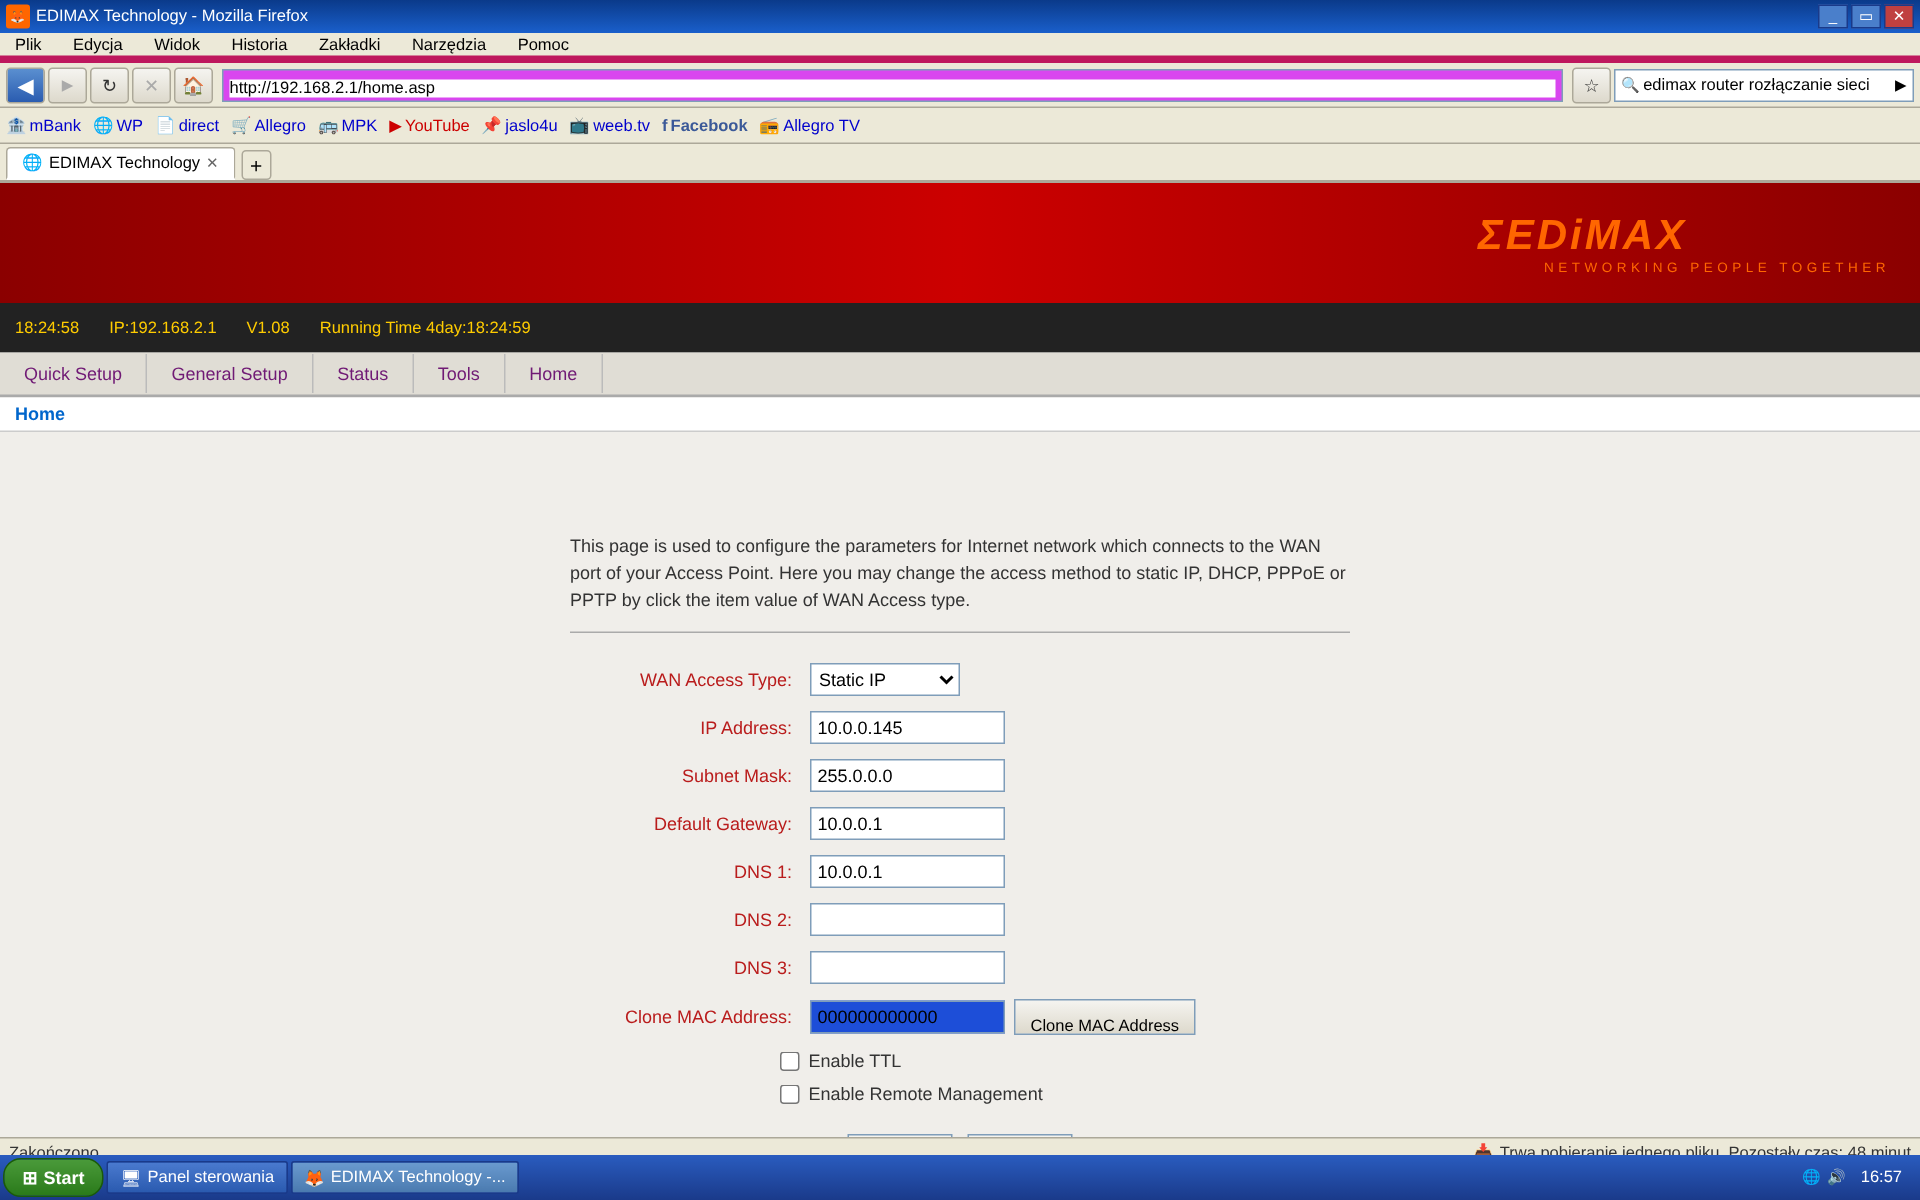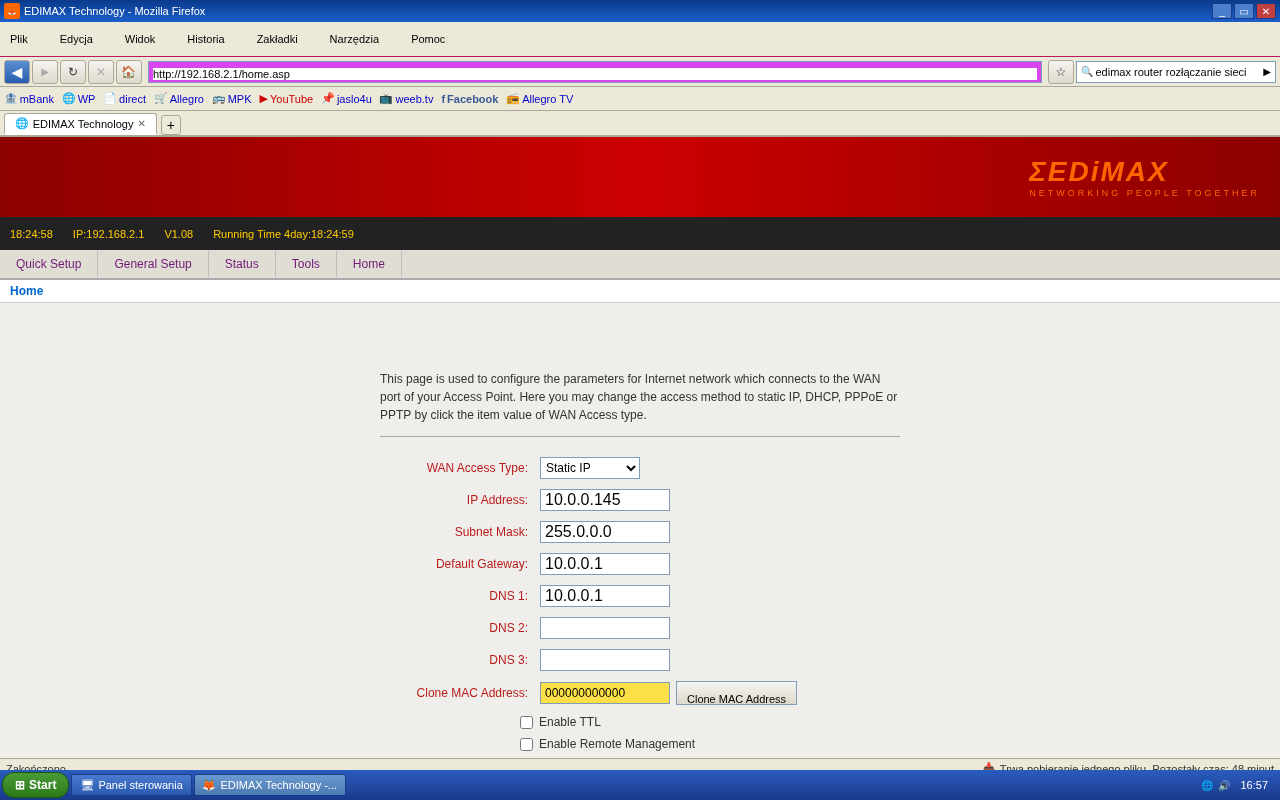--- a/index.html
+++ b/index.html
@@ -18,26 +18,26 @@
     }
     .title-bar-left { display: flex; align-items: center; gap: 4px; }
     .title-bar-icon { width: 16px; height: 16px; background: #ff6600; border-radius: 2px; display: inline-flex; align-items: center; justify-content: center; color: white; font-size: 8px; font-weight: bold; }
     .title-bar-buttons { display: flex; gap: 2px; }
     .title-btn { width: 20px; height: 16px; background: #4a7fcb; border: 1px solid #1a3a8a; color: white; font-size: 10px; cursor: pointer; display: flex; align-items: center; justify-content: center; }
     .title-btn.close { background: #c04040; }
 
     
     .menu-bar {
       background: #ece9d8;
-      height: 35px;
+      height: 20px;
       display: flex;
       align-items: center;
       padding: 0 4px;
-      border-bottom: 1px solid #be185d;
-      gap: 20px;
+      border-bottom: 5px solid #be185d;
+      gap: 9px;
     }
     .menu-item { padding: 2px 6px; font-size: 11px; cursor: pointer; color: #000; }
 
     
     .toolbar {
       background: #ece9d8;
       height: 30px;
       display: flex;
       align-items: center;
       padding: 2px 4px;
@@ -128,21 +128,21 @@
       right: 20px;
       top: 50%;
       transform: translateY(-50%);
       color: white;
       font-size: 28px;
       font-weight: bold;
       font-style: italic;
       letter-spacing: 2px;
     }
     .router-logo span { color: #ff6600; }
-    .router-logo-sub { font-size: 9px; color: #ffcccc; letter-spacing: 3px; display: block; text-align: right; font-style: normal; font-weight: normal; }
+    .router-logo-sub { font-size: 9px; color: #ffcccc; letter-spacing: 3px; display: block; text-align: right; font-style: normal; font-weight: normal; margin-left: 44px; }
 
     
     .router-status-bar {
       background: #222;
       color: #ffcc00;
       height: 33px;
       display: flex;
       align-items: center;
       padding: 0 10px;
       font-size: 11px;
@@ -216,39 +216,39 @@
       text-align: right;
       padding-right: 12px;
       font-size: 12px;
       color: #b91c1c;
     }
     .form-input {
       width: 130px;
       height: 22px;
       border: 1px solid #7f9db9;
       padding: 2px 4px;
-      font-size: 16px;
+      font-size: 12px;
       background: white;
     }
     .wan-select {
       width: 100px;
       height: 22px;
       border: 1px solid #7f9db9;
       background: white;
       font-size: 12px;
       padding: 1px;
     }
 
     .mac-input {
       width: 130px;
       height: 22px;
       border: 1px solid #7f9db9;
       padding: 2px 4px;
       font-size: 12px;
-      background: #fde047;
+      background: #1d4ed8;
       margin-right: 6px;
     }
     .clone-btn {
       height: 22px;
       padding: 11px 10px;
       background: linear-gradient(to bottom, #f5f4f0, #ddd9cc);
       border: 1px solid #7f9db9;
       font-size: 11px;
       cursor: pointer;
     }

